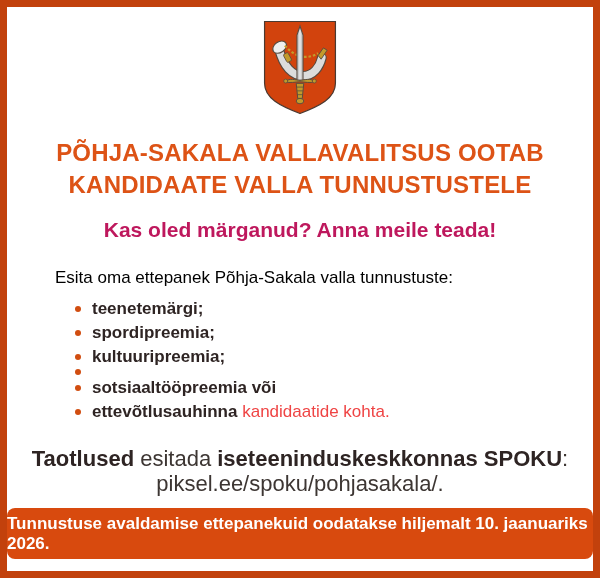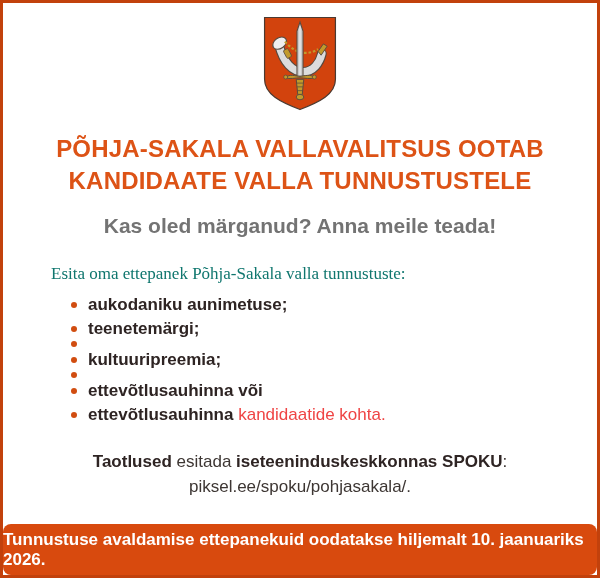--- a/index.html
+++ b/index.html
@@ -4,21 +4,21 @@
 <style>
   * { margin: 0; padding: 0; box-sizing: border-box; }
   html, body { width: 600px; height: 578px; background: #ffffff; }
   body { font-family: "Liberation Sans", sans-serif; }
 
   .page {
     position: relative;
     width: 600px;
     height: 578px;
     background: #ffffff;
-    border: 3px solid #c2410c;
+    border: 7px solid #c2410c;
     overflow: hidden;
   }
 
   .coa-wrap {
     margin-top: 13px;
     display: flex;
     justify-content: center;
   }
   .coa-wrap svg { width: 76px; height: 95px; display: block; }
 
@@ -28,31 +28,30 @@
     color: #dd5316;
     font-size: 24px;
     line-height: 32px;
     font-weight: 700;
     letter-spacing: 0.2px;
   }
 
   h2 {
     margin-top: 17px;
     text-align: center;
-    color: #737373;
+    color: #be185d;
     font-size: 21px;
     font-weight: 700;
   }
 
   .intro {
     margin-top: 26px;
     padding-left: 48px;
-    color: #0f766e;
+    color: #000000;
     font-size: 17px;
-    font-family: Liberation Serif, serif;
   }
 
   ul.awards {
     list-style: none;
     margin-top: 9px;
     padding-left: 68px;
   }
   ul.awards li {
     display: flex;
     align-items: baseline;
@@ -68,29 +67,29 @@
     margin-right: 11px;
     flex: 0 0 6px;
     align-self: center;
   }
   ul.awards li .b { font-weight: 700; }
   ul.awards li .r { font-weight: 400; color: #ef4444; white-space: pre-wrap; }
 
   .submission {
     margin-top: 23px;
     text-align: center;
-    font-size: 17px;
+    font-size: 22px;
     color: #3d3633;
     line-height: 25px;
   }
   .submission .b { font-weight: 700; color: #2e2423; }
 
   .footer-bar {
     position: absolute;
-    left: 0; right: 0; bottom: 0;
+    left: 0; right: 0; bottom: 12px;
     height: 51px;
     background: #d84a0e;
     border-radius: 8px;
     display: flex;
     align-items: center;
     justify-content: center;
   }
   .footer-bar span {
     color: #ffffff;
     font-weight: 700;
@@ -139,39 +138,36 @@
     <span>KANDIDAATE VALLA TUNNUSTUSTELE</span>
   </h1>
 
   <h2>Kas oled märganud? Anna meile teada!</h2>
 
   <p class="intro">Esita oma ettepanek Põhja-Sakala valla tunnustuste:</p>
 
   <ul class="awards">
     <li>
       <span class="dot"></span>
-      <span><span class="b">aukodaniku aunimetuse;</span><span class="r"></span></span>
-    </li>
-    <li>
-      <span class="dot"></span>
       <span><span class="b">teenetemärgi;</span><span class="r"></span></span>
     </li>
     <li>
       <span class="dot"></span>
+      <span><span class="b">spordipreemia;</span><span class="r"></span></span>
     </li>
     <li>
       <span class="dot"></span>
       <span><span class="b">kultuuripreemia;</span><span class="r"></span></span>
     </li>
     <li>
       <span class="dot"></span>
     </li>
     <li>
       <span class="dot"></span>
-      <span><span class="b">ettevõtlusauhinna või</span><span class="r"></span></span>
+      <span><span class="b">sotsiaaltööpreemia või</span><span class="r"></span></span>
     </li>
     <li>
       <span class="dot"></span>
       <span><span class="b">ettevõtlusauhinna</span><span class="r"> kandidaatide kohta.</span></span>
     </li>
   </ul>
 
   <div class="submission">
     <span class="b">Taotlused</span><span> esitada </span><span class="b">iseteeninduskeskkonnas SPOKU</span><span>:</span><br>
     <span>piksel.ee/spoku/pohjasakala/.</span>

